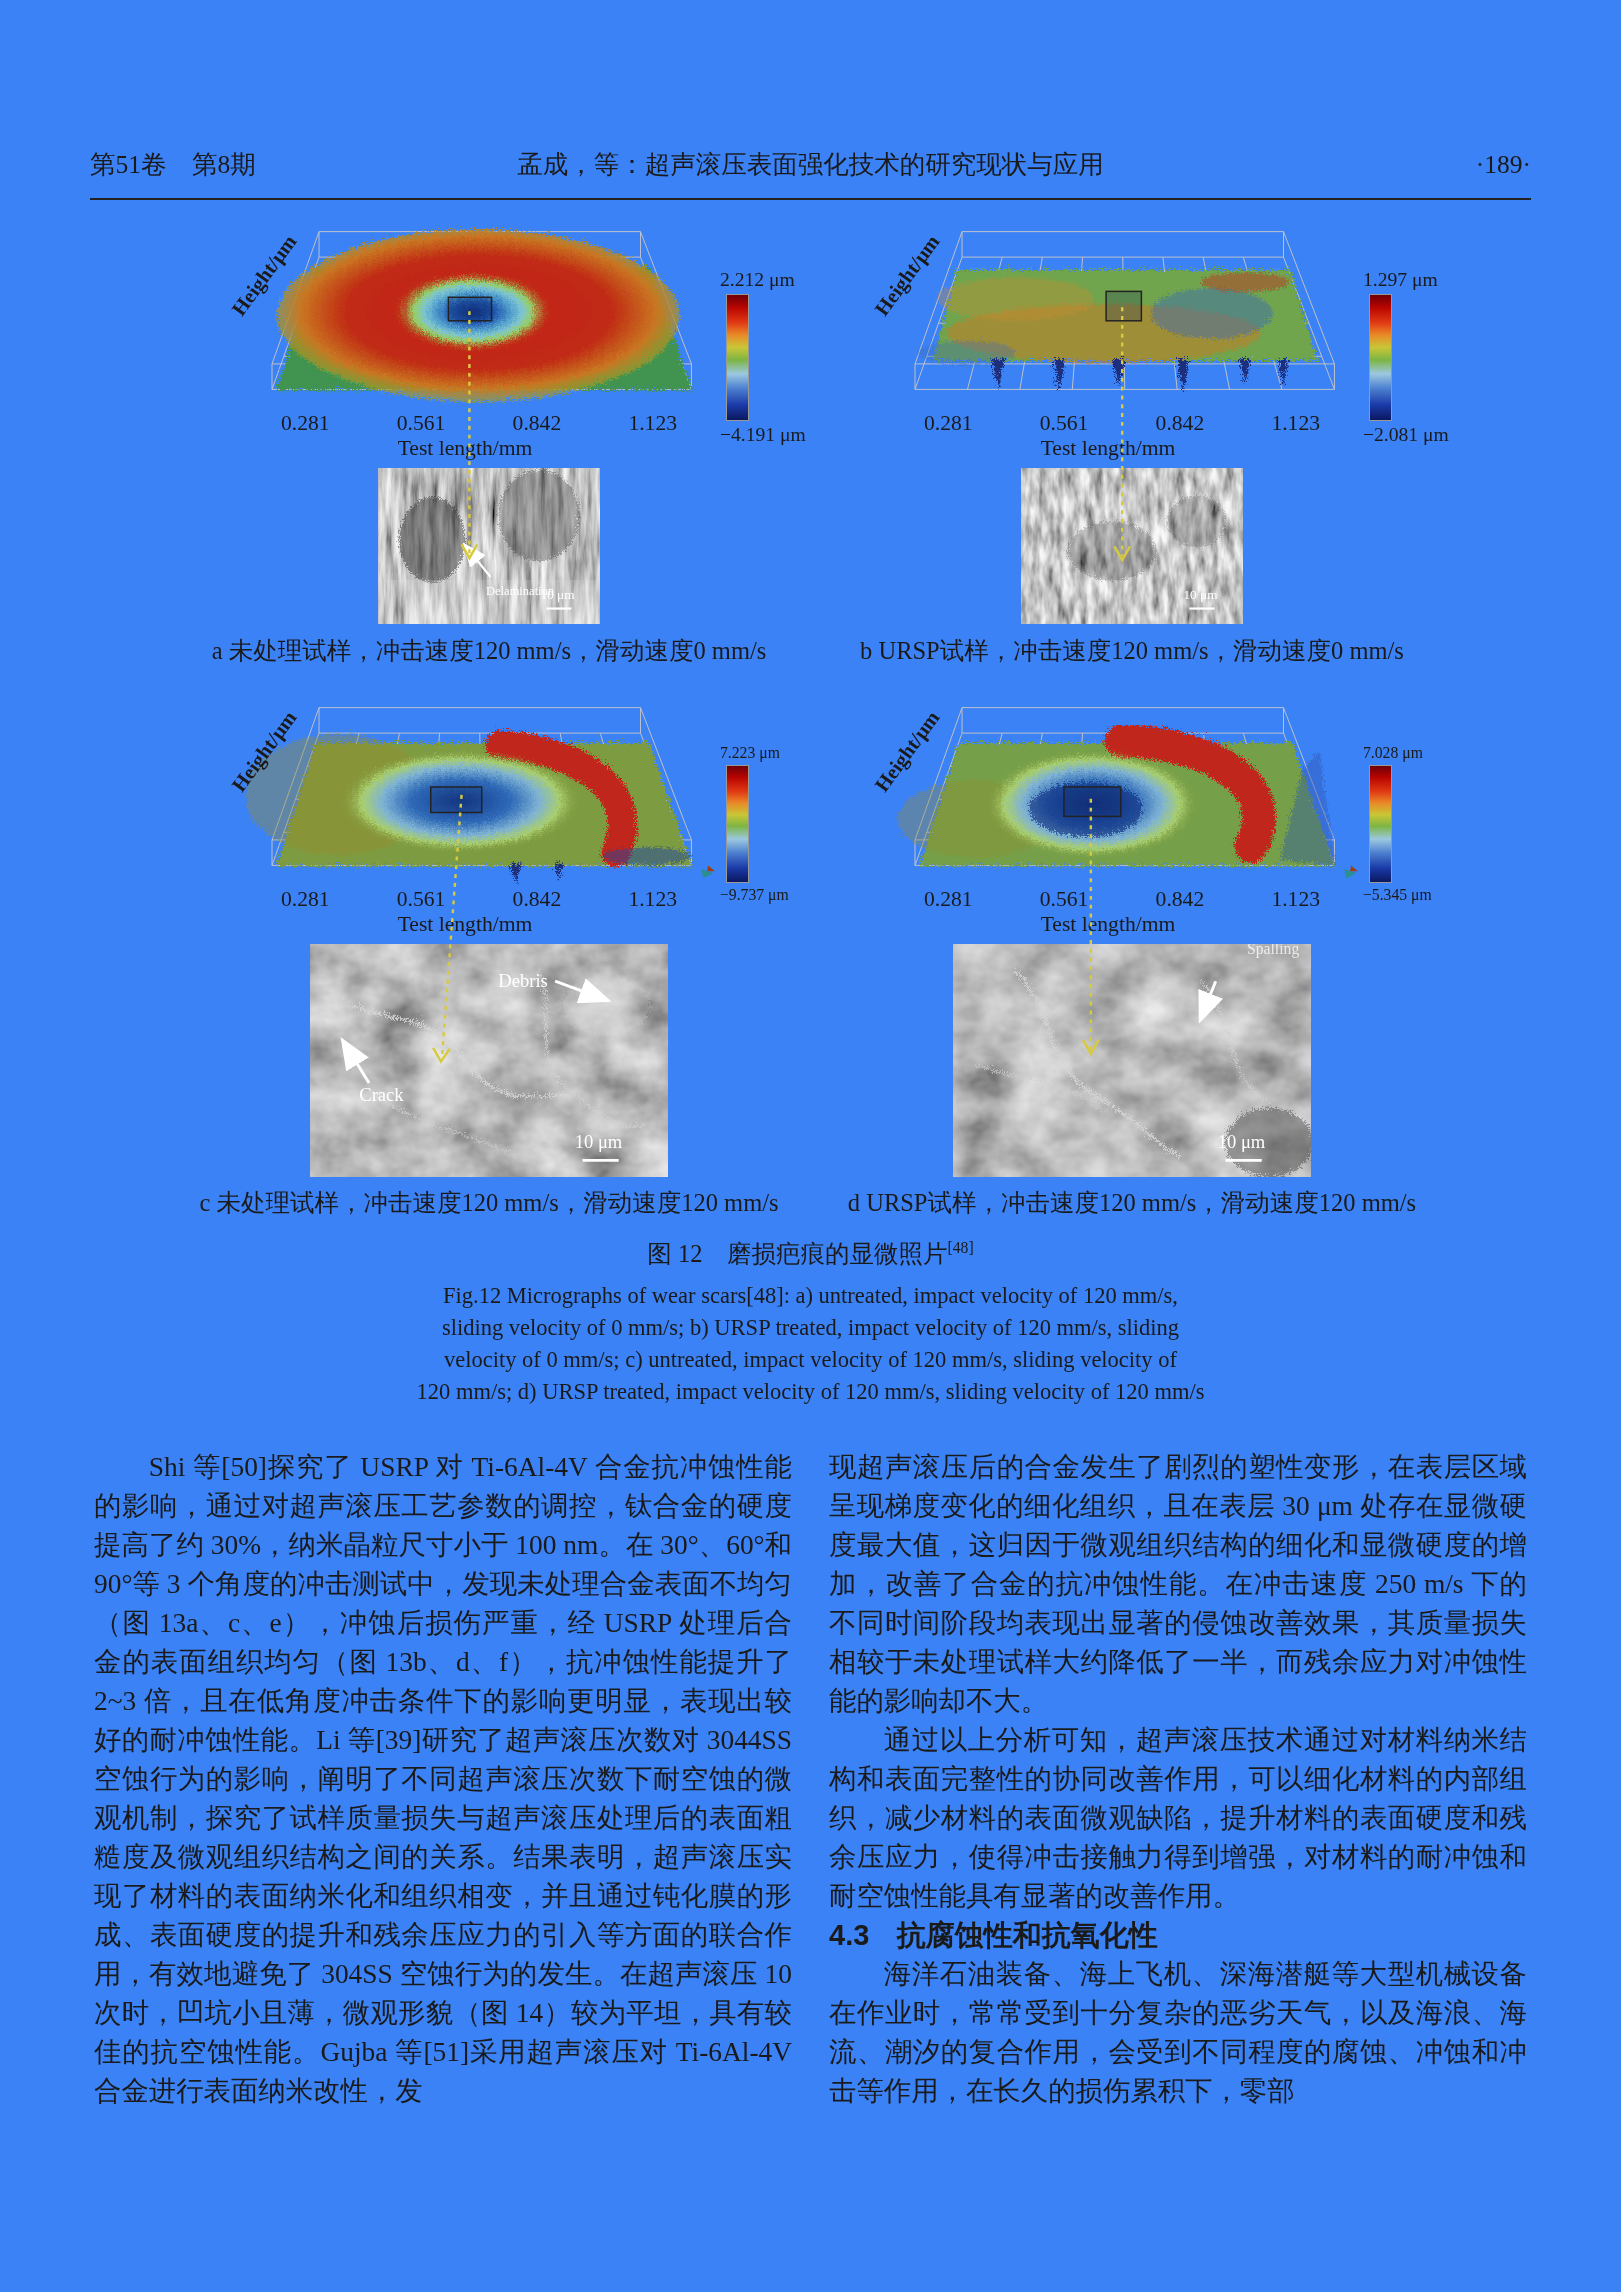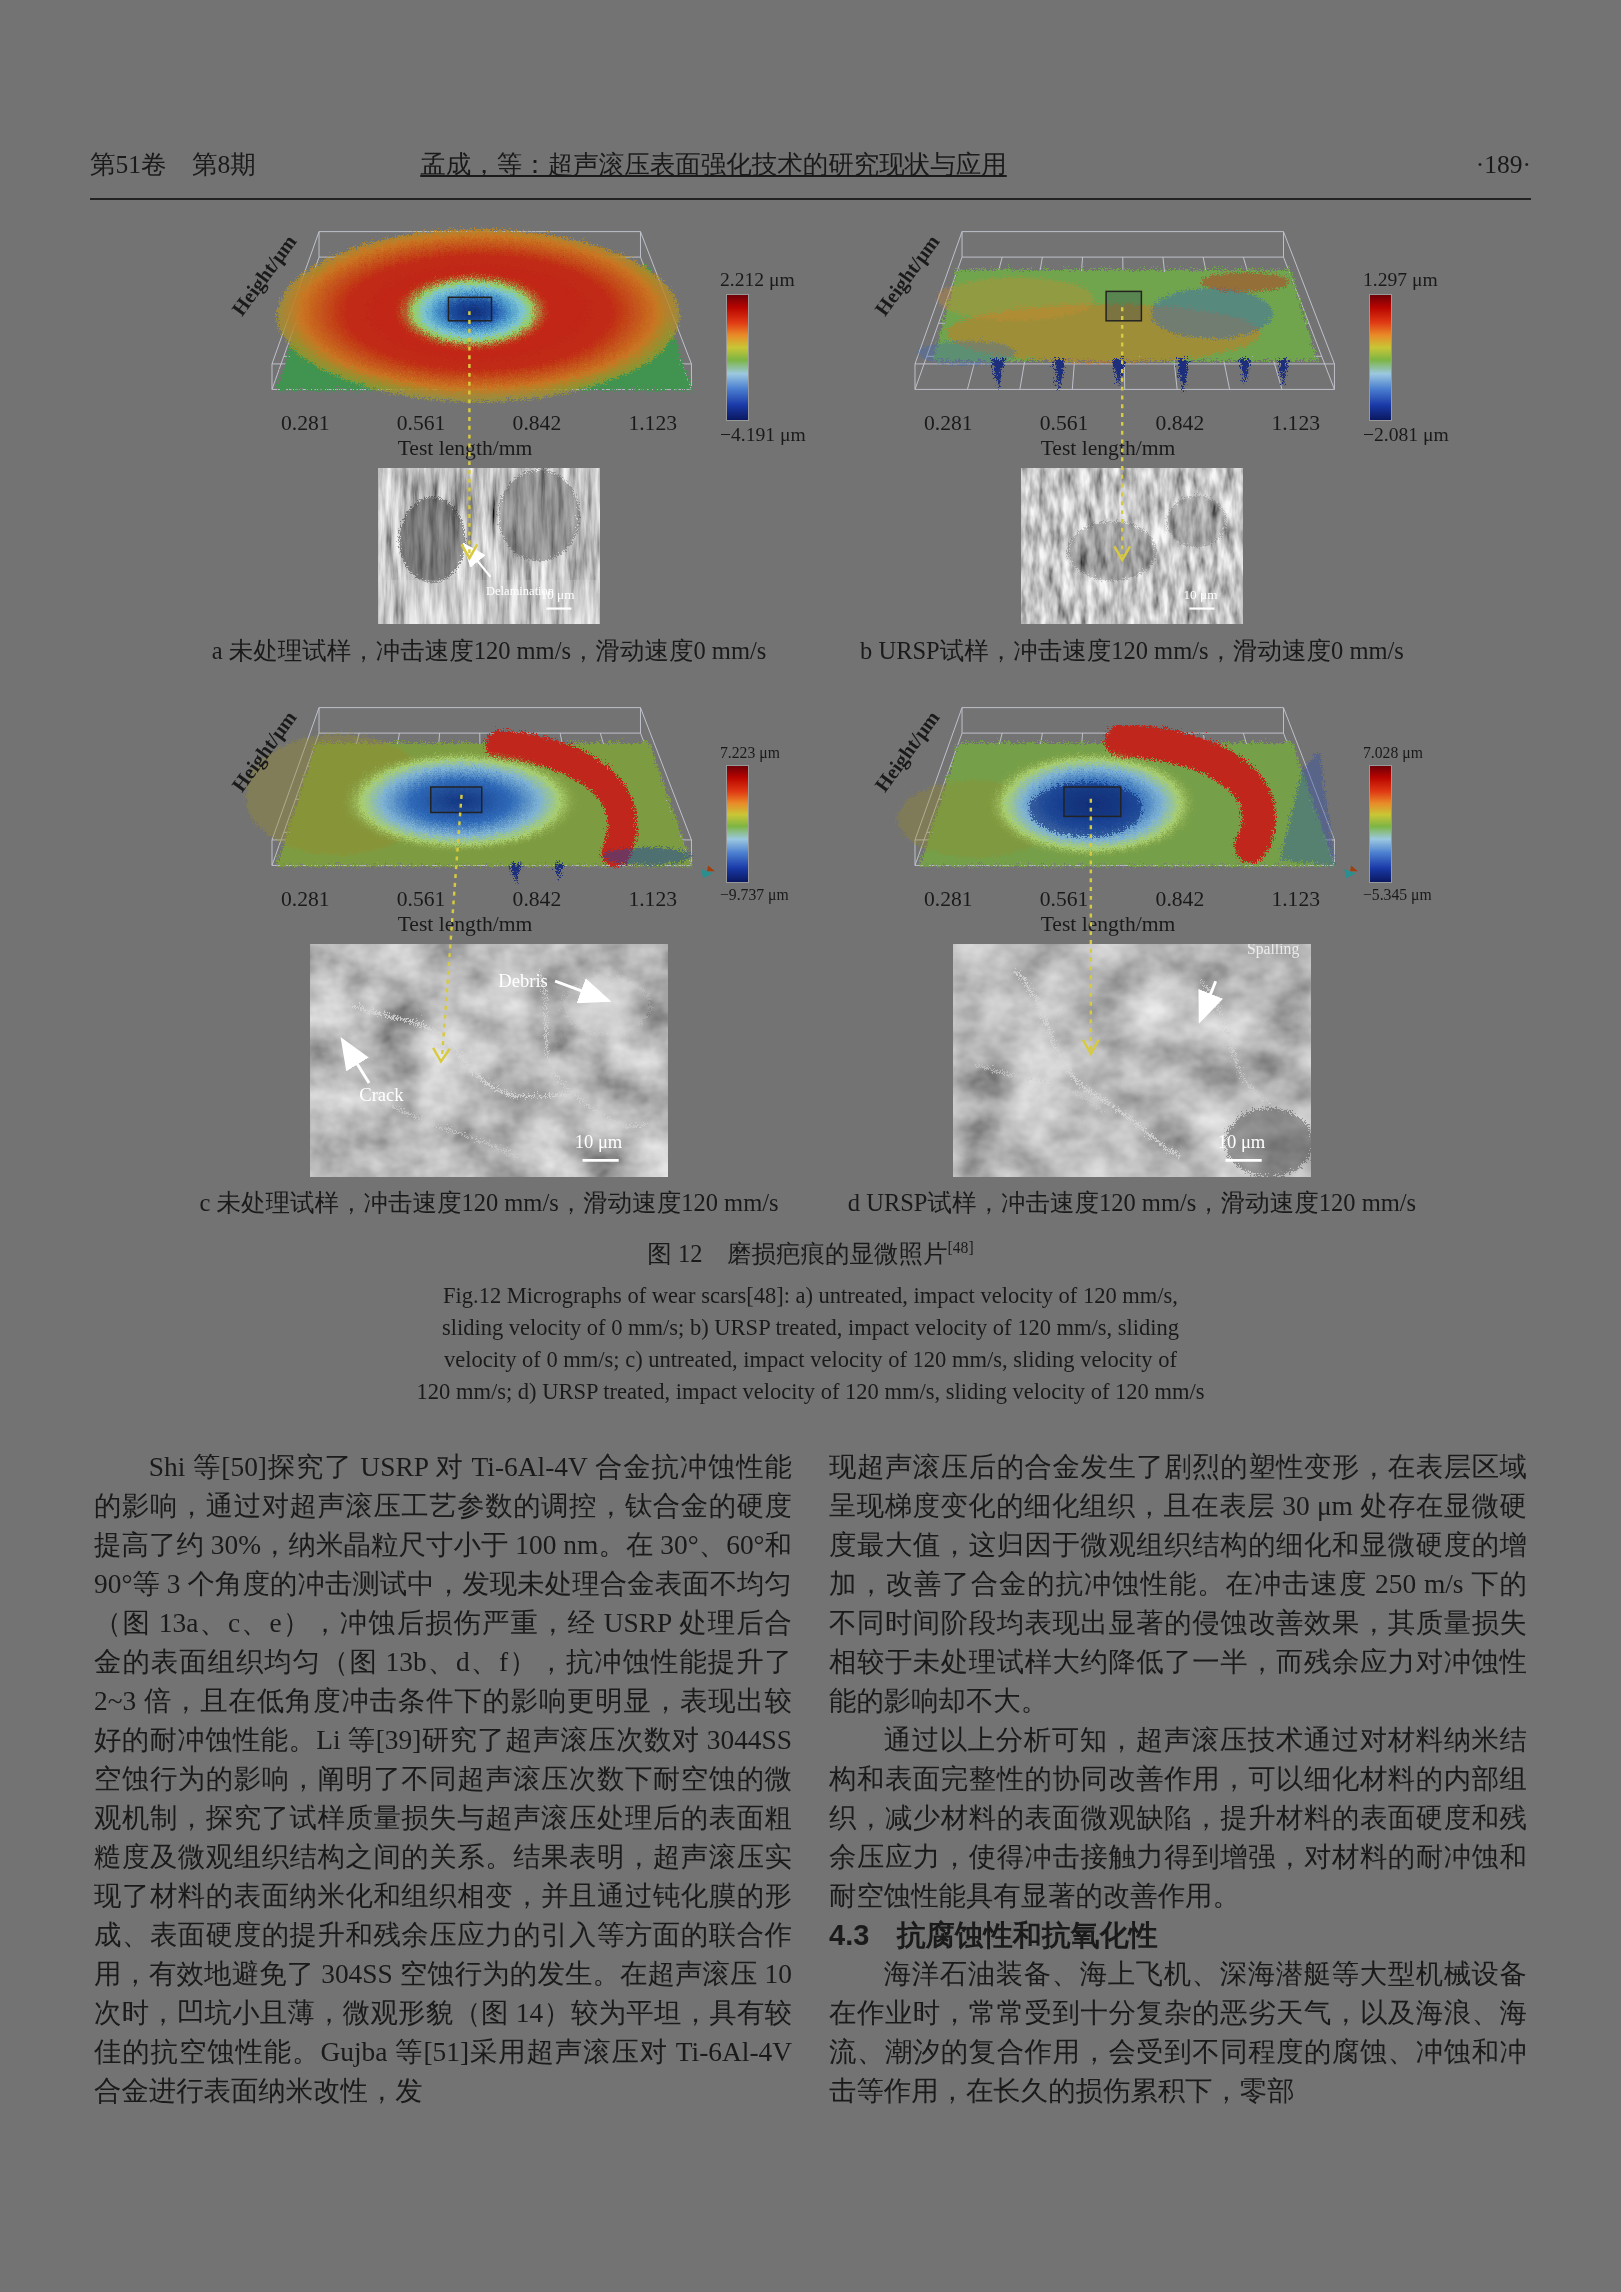--- a/index.html
+++ b/index.html
@@ -1,23 +1,23 @@
 <!DOCTYPE html>
 <html><head>
 <meta charset="utf-8">
 <style>
   html,body{margin:0;padding:0;background:#ffffff;}
-  #page{position:relative;width:1621px;height:2293px;background:#737373;overflow:hidden;
+  #page{position:relative;width:1621px;height:2293px;background:#3b82f6;overflow:hidden;
         font-family:"Liberation Serif",serif;color:#1a1a1a;}
 
   
   .pagehead{margin:147px 90px 0 90px;display:flex;align-items:baseline;
             font-size:25.5px;border-bottom:2px solid #222;padding-bottom:15.7px;}
   .ph-left{flex:1.1;text-align:left;}
-  .ph-mid{flex:2.6;text-decoration:underline;}
+  .ph-mid{flex:2.6;text-align:center;}
   .ph-right{flex:1.1;text-align:right;}
 
   
   .figwrap{margin-top:13.7px;}
   .figrow{display:flex;justify-content:center;gap:55px;}
   .figrow2{margin-top:21.6px;}
   .panel{width:588px;position:relative;}
 
   .plot3d{position:relative;height:249px;}
   .surfsvg{position:absolute;left:17.6px;top:0;width:510px;height:196px;}

